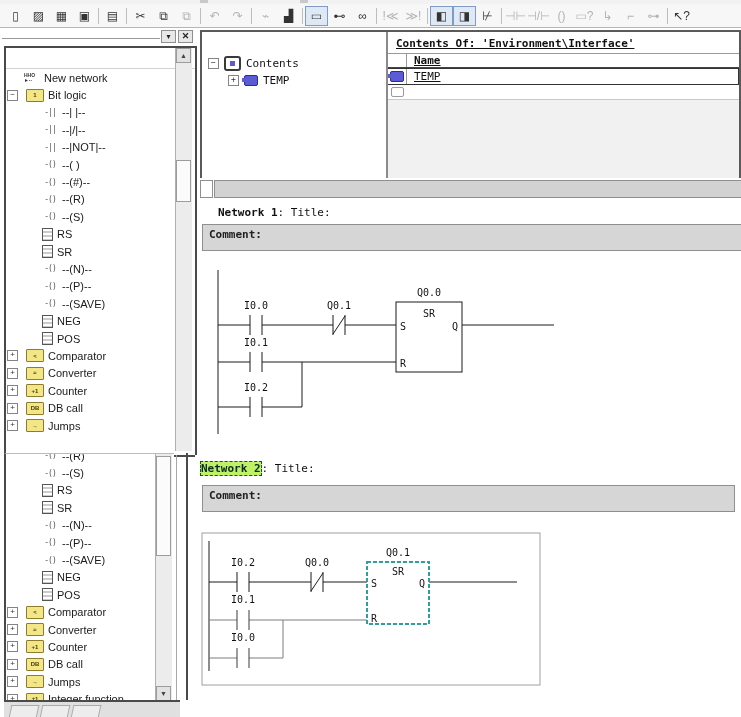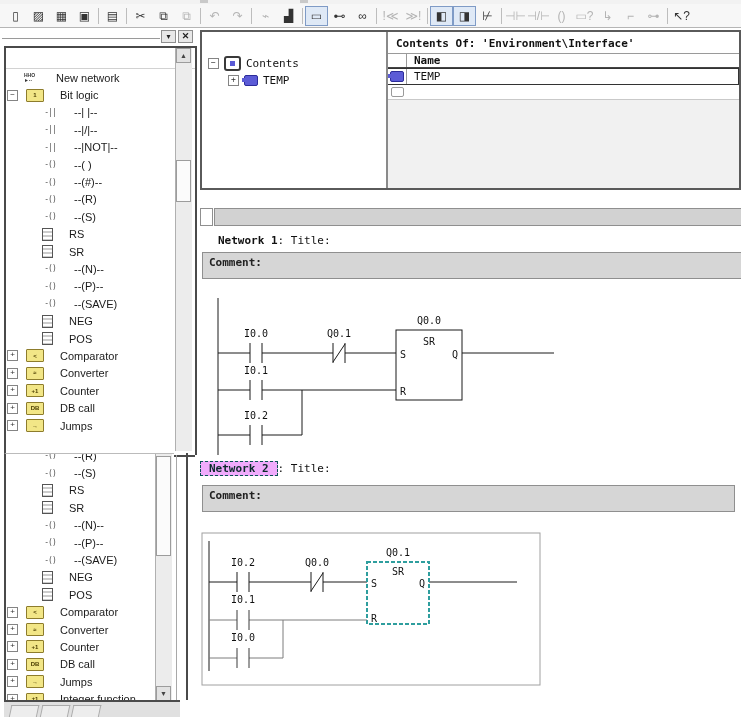--- a/index.html
+++ b/index.html
@@ -21,21 +21,21 @@
   
   .palette{position:absolute;background:#fff;overflow:hidden;}
   .palette-top{left:4px;top:46px;width:189px;height:407px;border:2px solid #4a4a4a;}
   .palette-bottom{left:4px;top:453px;width:168px;height:247px;border-left:2px solid #4a4a4a;border-top:1px solid #bbb;}
   .pal-head{height:20px;border-bottom:1px solid #d2d2d2;}
   .prow{height:17.4px;display:flex;align-items:center;font-size:11px;color:#1a1a1a;white-space:nowrap;}
   .prow .exp{flex:0 0 9px;width:9px;height:9px;border:1px solid #848484;background:#fff;
              font-size:8px;line-height:7px;text-align:center;margin-left:1px;color:#333;}
   .prow .spacer{flex:0 0 10px;}
   .prow.child{padding-left:36px;}
-  .prow .lbl{margin-left:16px;}
+  .prow .lbl{margin-left:4px;}
   .pic{flex:0 0 auto;margin-left:8px;display:inline-flex;align-items:center;justify-content:center;}
   .pic-folder{width:16px;height:11px;background:#f2e687;border:1px solid #8d7c2c;border-radius:1px;
               font-size:6px;font-weight:bold;color:#4a3c00;line-height:1;}
   .pic-contact,.pic-coil{width:16px;height:10px;font-family:"DejaVu Sans Mono",monospace;
               font-size:8px;color:#555;letter-spacing:-1px;}
   .pic-box{width:9px;height:11px;border:1px solid #555;background:
            repeating-linear-gradient(#fff,#fff 2px,#999 3px,#fff 4px);}
   .pic-newnet{width:16px;height:12px;font-size:5px;font-weight:bold;color:#333;line-height:1;
               display:flex;flex-direction:column;align-items:flex-start;}
   
@@ -47,21 +47,21 @@
   .edgeline2{position:absolute;left:186px;top:453px;width:2px;height:247px;background:#4a4a4a;}
   .bstrip{position:absolute;left:4px;top:700px;width:170px;height:17px;background:#e0e0e0;
           border-top:2px solid #4a4a4a;display:flex;gap:3px;padding:3px 0 0 6px;}
   .bstrip i{width:26px;height:12px;border:1px solid #aaa;border-bottom:none;background:#ededed;
             transform:skewX(-12deg);}
 
   
   .vars{position:absolute;left:200px;top:30px;width:541px;height:160px;border:2px solid #5a5a5a;
         box-sizing:border-box;background:#fff;display:flex;}
   .vars-left{width:184px;border-right:2px solid #8a8a8a;position:relative;background:#fff;}
-  .vars-right{flex:1;display:flex;flex-direction:column;background:#fff;min-width:0;}
+  .vars-right{flex:1;display:flex;flex-direction:column;background:#fff;min-width:0;text-decoration:underline;}
   .contents-header{height:21px;font:bold 11px "DejaVu Sans Mono",monospace;padding:5px 0 0 8px;
                    box-sizing:border-box;white-space:nowrap;}
   .vrow{display:flex;align-items:center;border-bottom:1px solid #9a9a9a;box-sizing:border-box;}
   .vrow .iconcell{width:18px;align-self:stretch;border-right:1px solid #9a9a9a;display:flex;
                   align-items:center;justify-content:center;}
   .vrow .namecell{font:11px "DejaVu Sans Mono",monospace;padding-left:7px;text-align:center;}
   .vrow.hdr{height:15px;border-top:1px solid #9a9a9a;border-bottom:1px solid #444;}
   .vrow.hdr .namecell{font-weight:bold;}
   .vrow.sel{height:17px;border:1px solid #333;border-left:none;}
   .vrow.r2{height:15px;border-bottom:1px solid #c9c9c9;}
@@ -77,27 +77,27 @@
                   text-align:center;background:#fff;flex:0 0 9px;color:#333;}
 
   
   .pal-top-strip{position:absolute;left:0;top:28px;width:198px;height:18px;}
   .combo-line{position:absolute;left:2px;top:10px;width:158px;height:1px;background:#9a9a9a;}
   .mini-btn{position:absolute;top:2px;width:15px;height:13px;background:#e8e8e8;border:1px solid #8f8f8f;
             box-sizing:border-box;font-size:8px;line-height:11px;text-align:center;color:#222;}
   .mini-btn.x{font-weight:bold;font-size:9px;}
 
   
-  .editor1{position:absolute;left:200px;top:206px;width:541px;height:261px;background:#fff;}
+  .editor1{position:absolute;left:200px;top:178px;width:541px;height:261px;background:#fff;}
   .editor2{position:absolute;left:195px;top:455px;width:546px;height:262px;background:#fff;}
   .ed-sq{position:absolute;left:0;top:2px;width:13px;height:18px;border:1px solid #8f8f8f;background:#fff;box-sizing:border-box;}
   .ed-bar{position:absolute;left:14px;top:2px;right:-2px;height:18px;background:#d2d2d2;border:1px solid #8f8f8f;box-sizing:border-box;}
   .net-line{position:absolute;font:11px "DejaVu Sans Mono",monospace;white-space:nowrap;}
   .net-line b{font-weight:bold;}
-  .net-chip{display:inline-block;background:#f0abfc;border:1px dashed #0b5454;padding:0 8px;
+  .net-chip{display:inline-block;background:#bef264;border:1px dashed #0b5454;padding:0 0;
             font-weight:bold;color:#0b2b2b;}
   .comment-bar{position:absolute;background:#d6d6d6;border:1px solid #8f8f8f;box-sizing:border-box;
                font:bold 11px "DejaVu Sans Mono",monospace;color:#222;padding:3px 0 0 6px;}
   svg text{font-family:"DejaVu Sans Mono",monospace;font-size:10px;fill:#111;}
 </style>
 </head>
 <body>
 
 <div class="screen">
 

